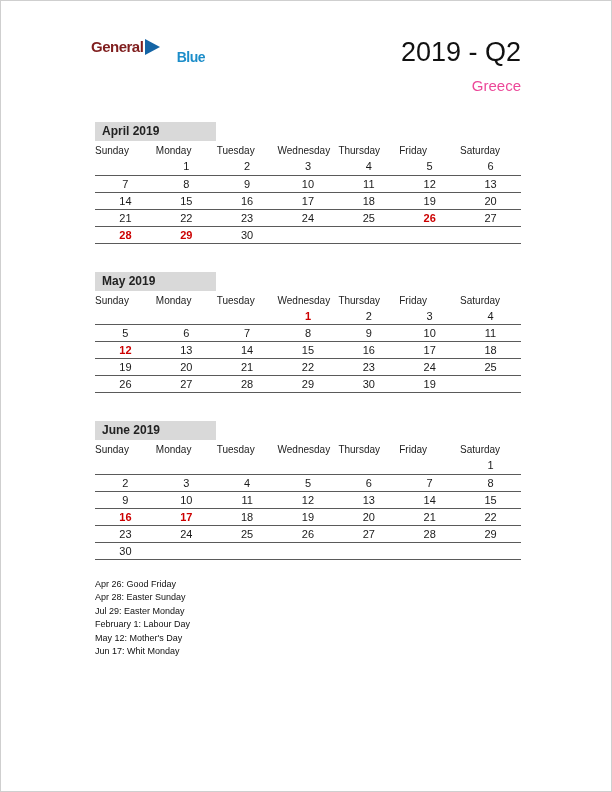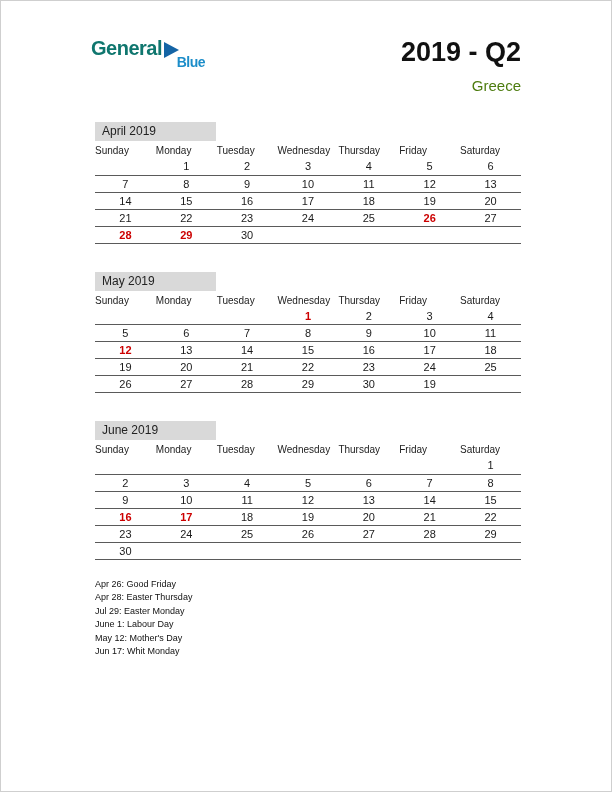--- a/index.html
+++ b/index.html
@@ -15,42 +15,42 @@
     color:#1a1a1a;
   }
   .content {
     position:absolute; left:94px; top:36px; width:426px;
   }
 
   
   .top { display:flex; justify-content:space-between; align-items:flex-start; }
   .logo { width:120px; margin-left:-4px; }
   .logo-row1 { display:flex; align-items:center; }
-  .logo-general { font-size:20px; font-weight:bold; color:#0f766e; letter-spacing:-0.5px; }
+  .logo-general { font-size:15px; font-weight:bold; color:#7f1d1d; letter-spacing:-0.5px; }
   .logo-triangle {
     width:0; height:0; margin-left:2px; margin-top:2px;
     border-left:15px solid var(--logo-blue-dark,#1464a5);
     border-top:8px solid transparent;
     border-bottom:8px solid transparent;
   }
   .logo-row2 {
     font-size:14px; font-weight:bold; color:var(--logo-blue,#1c8dc9);
     text-align:right; margin-top:-6px; padding-right:6px; letter-spacing:-0.5px;
   }
   .title-block { text-align:right; }
-  .quarter-title { font-size:27px; font-weight:700; color:#111; }
-  .country-label { font-size:15px; color:#4d7c0f; margin-top:9px; }
+  .quarter-title { font-size:27px; font-weight:400; color:#111; }
+  .country-label { font-size:15px; color:#ec4899; margin-top:9px; }
 
   
   #months .month { margin-top:26px; }
   #months .month:first-child { margin-top:16px; }
   .month-header {
     width:121px; height:19px; line-height:19px;
     background:var(--header-bg,#d9d9d9);
-    font-size:12px; font-weight:400; color:#222;
+    font-size:12px; font-weight:700; color:#222;
     padding-left:7px;
     margin-top:28px;
   }
   table.cal {
     width:100%; border-collapse:collapse; table-layout:fixed; margin-top:2px;
   }
   table.cal th {
     font-size:10px; font-weight:400; color:#222;
     height:15px; text-align:left; vertical-align:middle;
   }
@@ -281,21 +281,21 @@
                 <td></td>
                 <td></td>
               </tr>
             </tbody>
           </table>
         </section>
       </div>
 
     <div id="notes" class="notes">
         <div class="note-line">Apr 26: Good Friday</div>
-        <div class="note-line">Apr 28: Easter Thursday</div>
+        <div class="note-line">Apr 28: Easter Sunday</div>
         <div class="note-line">Jul 29: Easter Monday</div>
-        <div class="note-line">June 1: Labour Day</div>
+        <div class="note-line">February 1: Labour Day</div>
         <div class="note-line">May 12: Mother's Day</div>
         <div class="note-line">Jun 17: Whit Monday</div>
       </div>
 
   </div>
 </div>
 
 </body></html>

